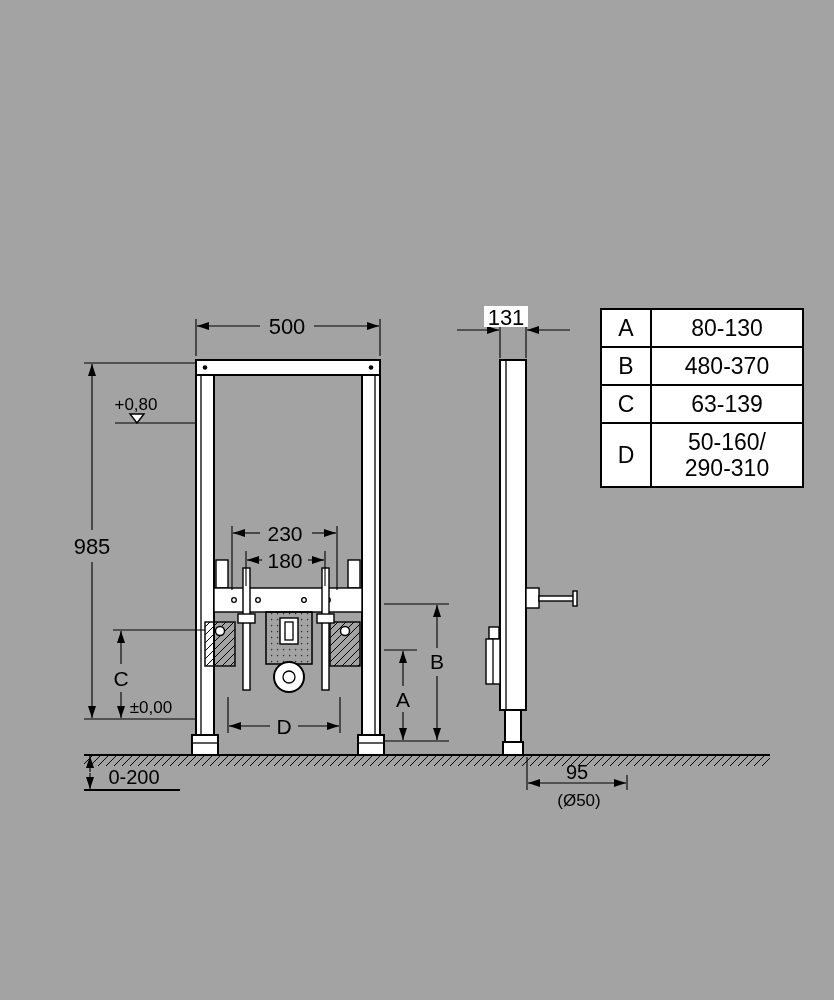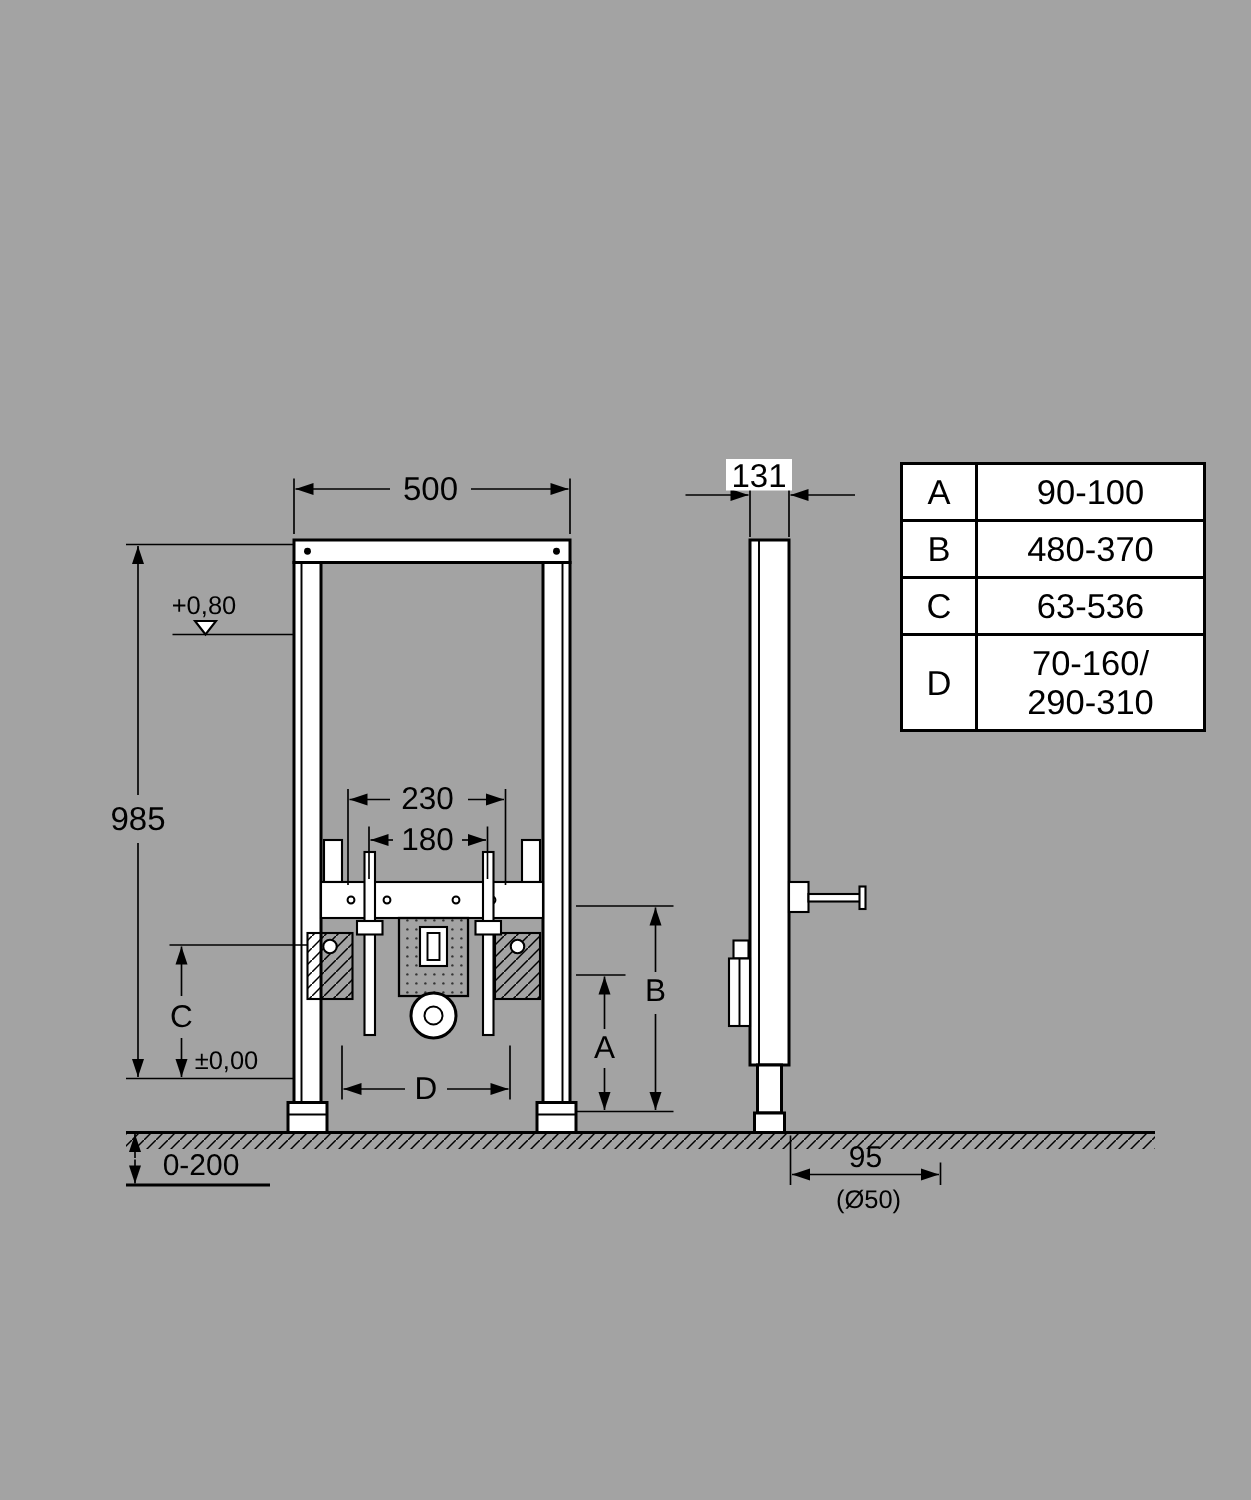--- a/index.html
+++ b/index.html
@@ -203,34 +203,34 @@
       <text class="t20" x="577" y="772">95</text>
       <text class="t17" x="579" y="800">(Ø50)</text>
     </g>
   </svg>
 
   <div class="dim-table">
     <table>
       <tbody>
           <tr>
         <td class="k">A</td>
-        <td class="v">90-100</td>
+        <td class="v">80-130</td>
       </tr>
       <tr>
         <td class="k">B</td>
         <td class="v">480-370</td>
       </tr>
       <tr>
         <td class="k">C</td>
-        <td class="v">63-536</td>
+        <td class="v">63-139</td>
       </tr>
       <tr class="tall">
         <td class="k">D</td>
         <td class="v">
-          <span>70-160/</span><br>
+          <span>50-160/</span><br>
           <span>290-310</span>
         </td>
       </tr>
     </tbody>
       </table>
   </div>
 
 </div>
 
 </body></html>

